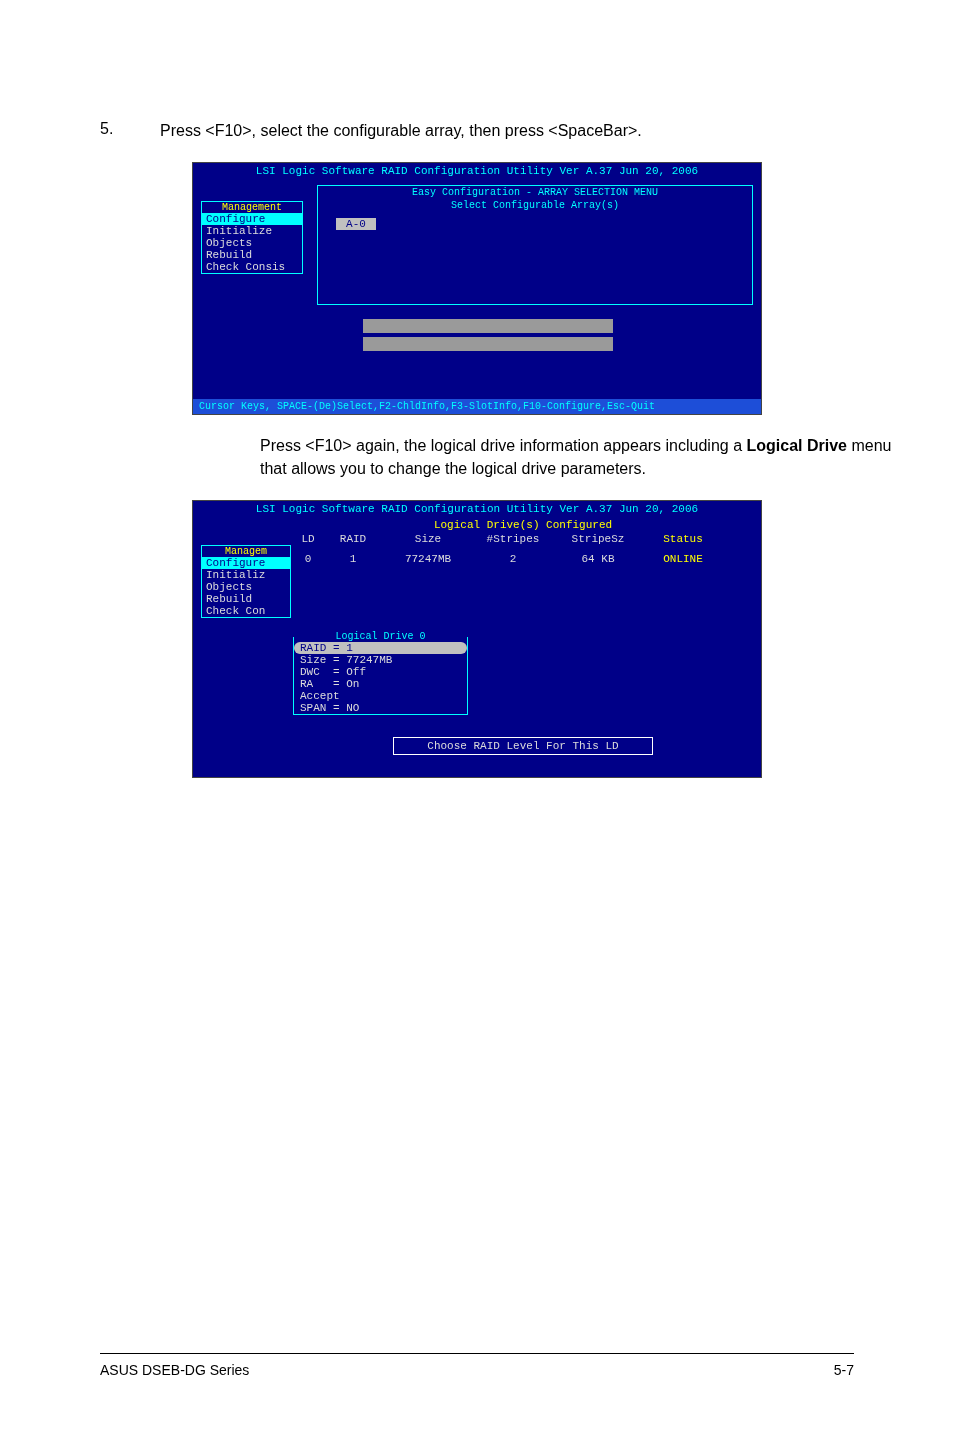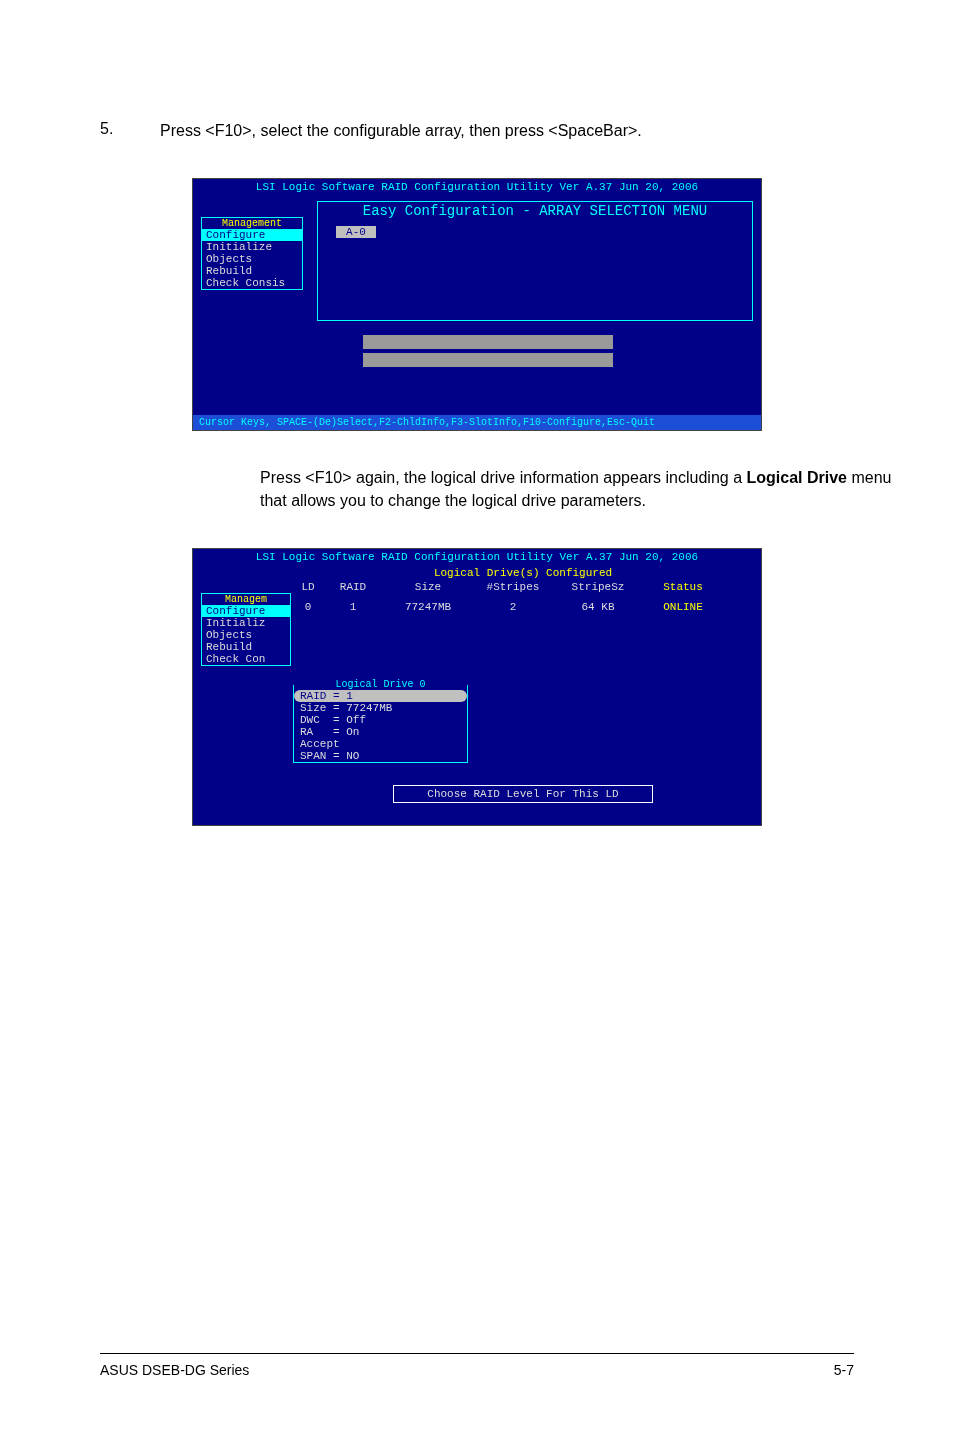--- a/index.html
+++ b/index.html
@@ -22,21 +22,21 @@
       font-size: 16px;
       color: #000;
     }
     .step-text {
       flex: 1;
       font-size: 16px;
       color: #000;
       line-height: 1.4;
     }
     .screenshot {
-      margin: 36px auto;
+      margin: 20px auto;
       width: 570px;
       background: #000088;
       border: 1px solid #444;
     }
     .ss-titlebar {
       background: #000088;
       color: #00ffff;
       font-family: 'Courier New', monospace;
       font-size: 11px;
       padding: 2px 6px;
@@ -87,21 +87,21 @@
       right: 8px;
       height: 120px;
       border: 1px solid #00ffff;
       font-family: 'Courier New', monospace;
       font-size: 10px;
       color: #00ffff;
     }
     .ss-config-title {
       text-align: center;
       color: #00ffff;
-      font-size: 14px;
+      font-size: 10px;
       padding: 1px;
       white-space: pre;
     }
     .ss-array-cell {
       margin: 6px 0 0 18px;
       width: 40px;
       background: #c0c0c0;
       color: #000088;
       text-align: center;
       font-size: 11px;
@@ -248,20 +248,21 @@
       <div class="ss-menu-box">
         <div class="ss-menu-title">Management</div>
         <div class="ss-menu-item sel">Configure</div>
         <div class="ss-menu-item">Initialize</div>
         <div class="ss-menu-item">Objects</div>
         <div class="ss-menu-item">Rebuild</div>
         <div class="ss-menu-item">Check Consis</div>
       </div>
       <div class="ss-config-box">
         <div class="ss-config-title">Easy Configuration - ARRAY SELECTION MENU</div>
+        <div class="ss-config-title">Select Configurable Array(s)</div>
         <div class="ss-array-cell">A-0</div>
         <div class="ss-array-cell2"></div>
       </div>
       <div class="ss-gray-bars">
         <div class="ss-gray-bar"></div>
         <div class="ss-gray-bar"></div>
       </div>
     </div>
     <div class="ss-footer">Cursor Keys, SPACE-(De)Select,F2-ChldInfo,F3-SlotInfo,F10-Configure,Esc-Quit</div>
   </div>

